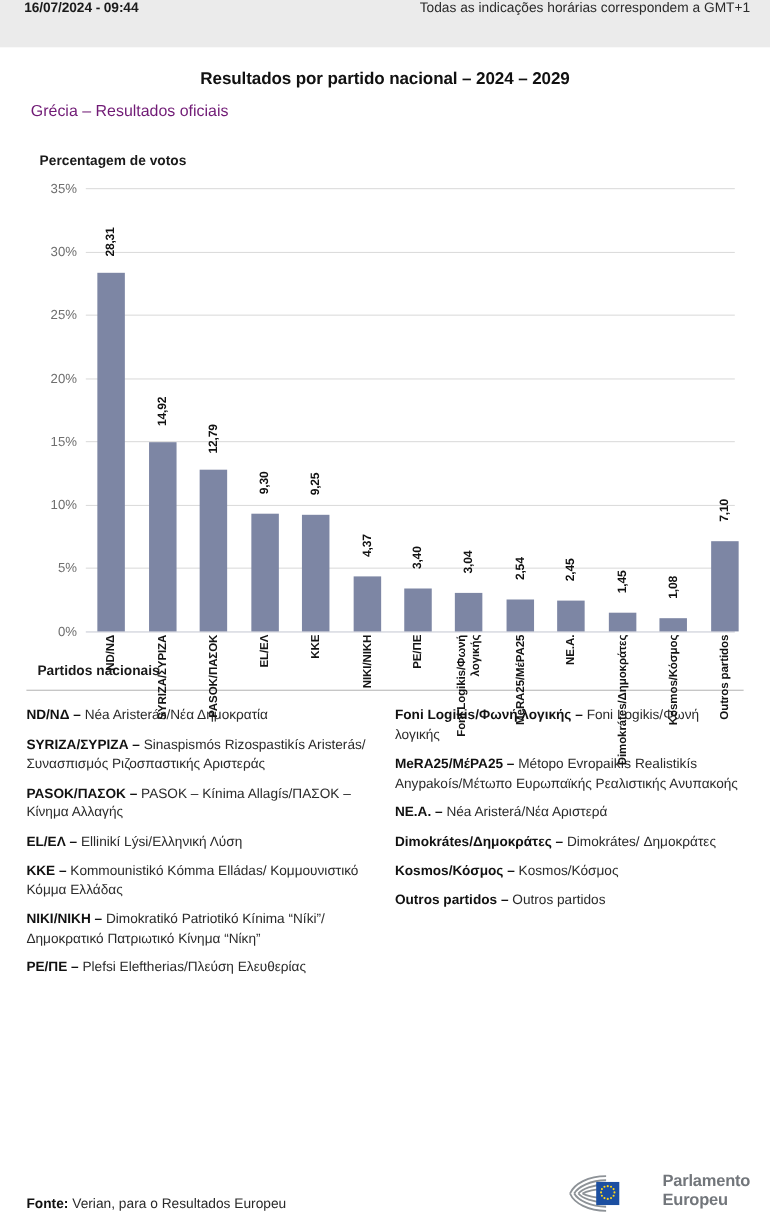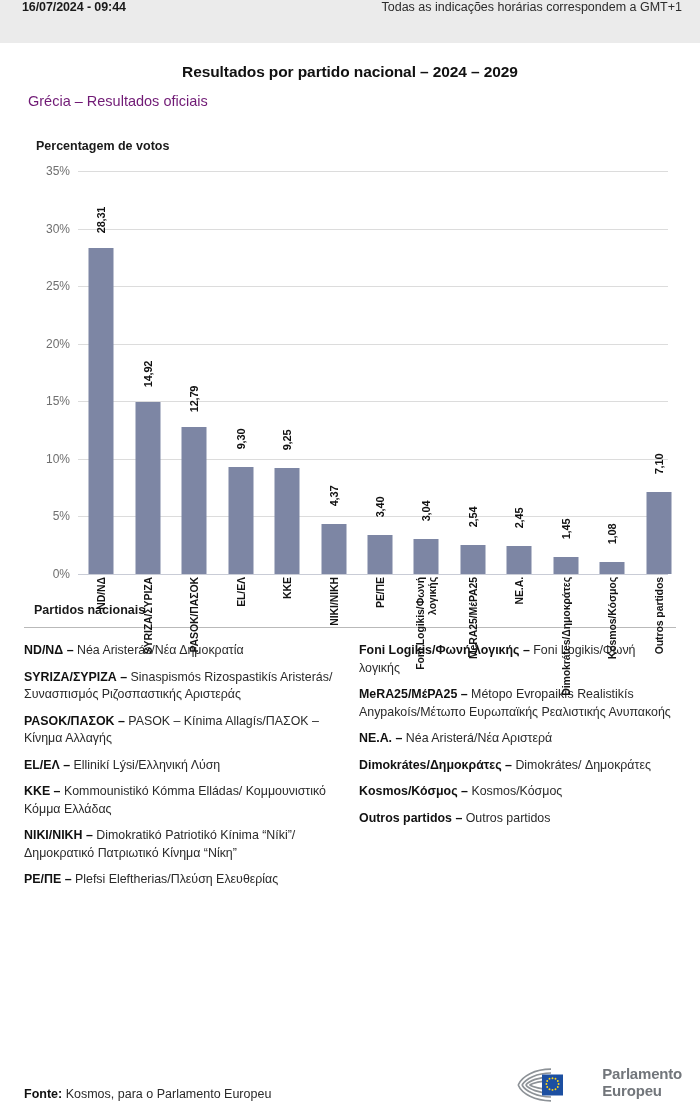--- a/index.html
+++ b/index.html
@@ -358,21 +358,21 @@
         <div class="legend-item"><b>NE.A. – </b><span>Néa Aristerá/Νέα Αριστερά</span></div>
         <div class="legend-item"><b>Dimokrátes/Δημοκράτες – </b><span>Dimokrátes/ Δημοκράτες</span></div>
         <div class="legend-item"><b>Kosmos/Κόσμος – </b><span>Kosmos/Κόσμος</span></div>
         <div class="legend-item"><b>Outros partidos – </b><span>Outros partidos</span></div>
       </div>
   </div>
 </div>
 
 <div class="footer">
   <div class="source">
-    <b>Fonte:</b><span> Kosmos, para o Parlamento Europeu</span>
+    <b>Fonte:</b><span> Verian, para o Resultados Europeu</span>
   </div>
   <div class="logo">
     <svg class="logo-mark" viewBox="0 0 82 38">
       <g fill="none" stroke="#8d9297" stroke-width="1.7">
         <path d="M36,3.2 C20,3.2 7,10 3.2,19"></path>
         <path d="M36,7.0 C22,7.0 10.5,12.8 7.0,19"></path>
         <path d="M36,10.8 C24,10.8 14,15 10.8,19"></path>
         <path d="M36,14.6 C26.5,14.6 17.5,17.2 14.6,19"></path>
         <path d="M3.2,19 C7,28 20,34.8 36,34.8"></path>
         <path d="M7.0,19 C10.5,25.2 22,31 36,31"></path>

